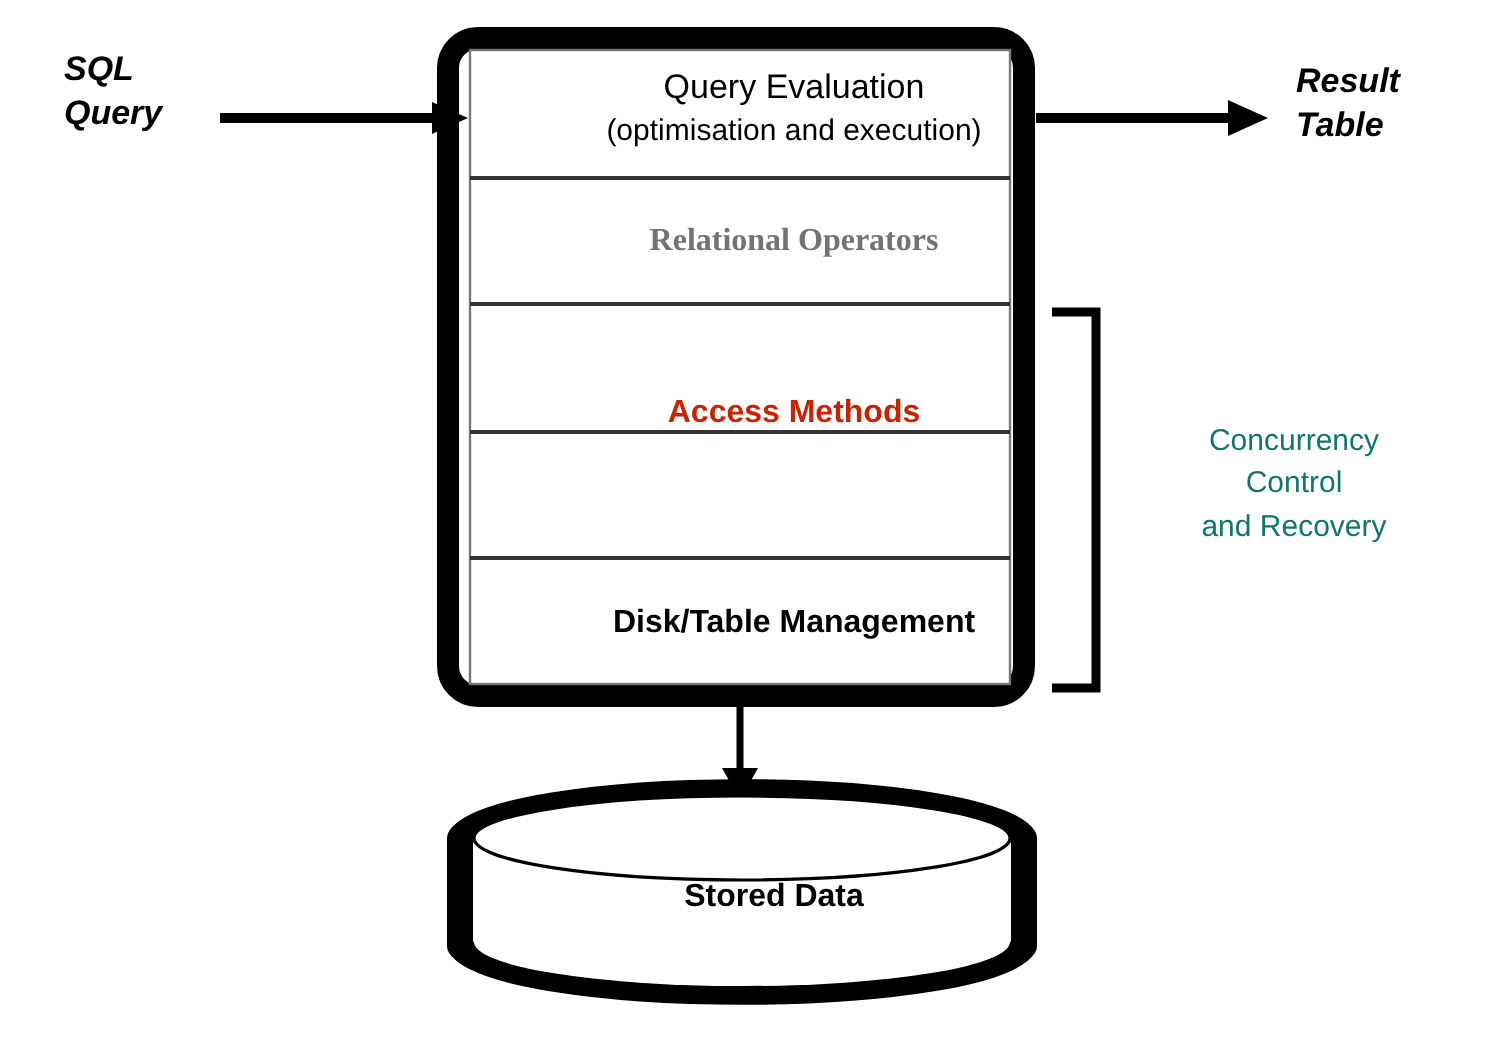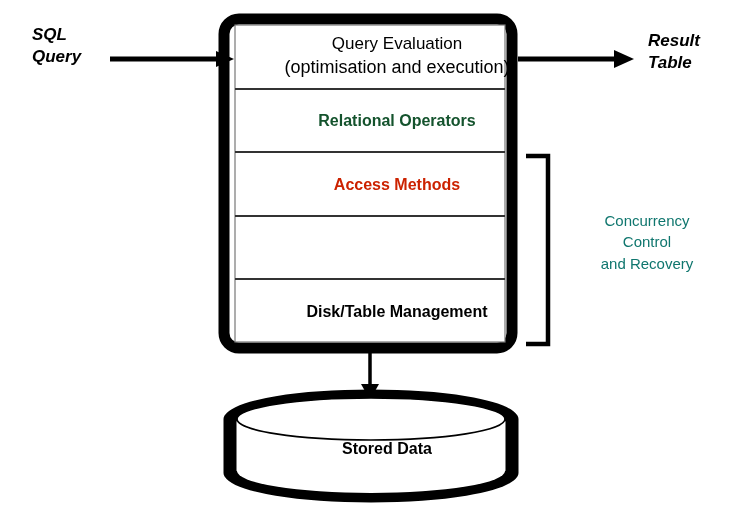--- a/index.html
+++ b/index.html
@@ -59,21 +59,21 @@
     width: 322px;
     text-align: center;
     color: #000000;
   }
   .layer-title {
     font-size: 17px;
     font-weight: normal;
     line-height: 1.15;
   }
   .layer-sub {
-    font-size: 18px;
+    font-size: 15px;
     font-weight: normal;
     line-height: 1.15;
   }
   .layer-bold {
     font-size: 16px;
     font-weight: bold;
     line-height: 1.15;
   }
   .layer-red {
     font-size: 16px;
@@ -159,23 +159,23 @@
   <div class="edge-label" id="sql-query-label">SQL
 Query</div>
 
   <div class="edge-label" id="result-table-label">Result
 Table</div>
 
   <div class="layer-text layer-title" id="layer-0-title">Query Evaluation</div>
 
   <div class="layer-text layer-sub" id="layer-0-sub">(optimisation and execution)</div>
 
-  <div class="layer-text layer-red" id="layer-1-label" style="color:#14532d;">Relational Operators</div>
+  <div class="layer-text layer-red" id="layer-1-label" style="color:#737373;font-family:Liberation Serif, serif;">Relational Operators</div>
 
-  <div class="layer-text layer-red" id="layer-2-label" style="color:#CC2200;">Access Methods</div>
+  <div class="layer-text layer-red" id="layer-2-label" style="color:#CC2200;margin-top:22px;">Access Methods</div>
 
 
   <div class="layer-text layer-bold" id="layer-4-label">Disk/Table Management</div>
 
   <div id="concurrency-label">Concurrency
 Control
 and Recovery</div>
 
   <div id="stored-data-label">Stored Data</div>
 

